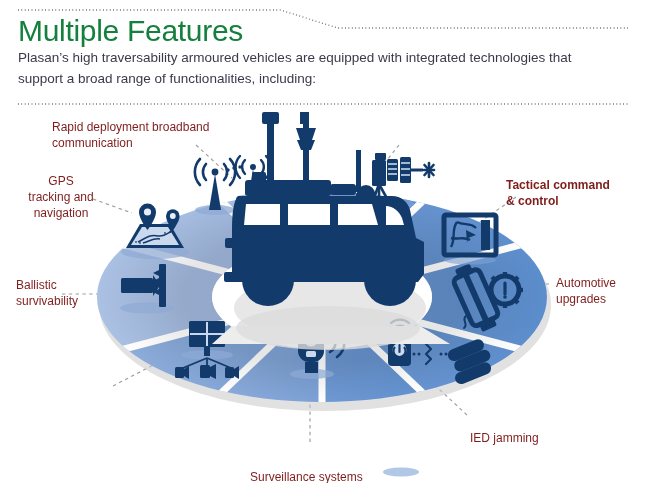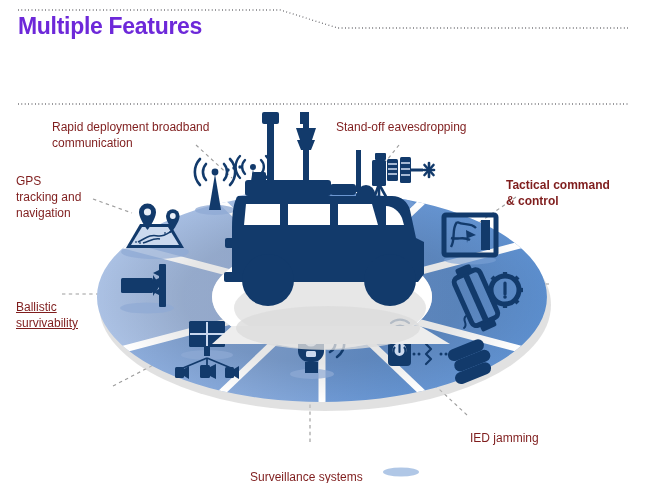--- a/index.html
+++ b/index.html
@@ -9,21 +9,21 @@
     font-family:"Liberation Sans",sans-serif;
     overflow:hidden;
     position:relative;
   }
   #page{position:relative;width:645px;height:483px;}
 
   
   .hdr-rule-top{position:absolute;left:18px;top:7px;width:610px;height:24px;}
   .hdr-title{
     position:absolute;left:18px;top:14px;
-    font-size:23px;font-weight:bold;color:#6d28d9;
+    font-size:30px;font-weight:normal;color:#15803d;
     letter-spacing:-0.3px;line-height:1.1;
   }
   .hdr-body{
     position:absolute;left:18px;top:48px;width:590px;
     font-size:13.5px;color:#3a3a4a;line-height:1.55;
   }
   .hdr-rule-bot{position:absolute;left:18px;top:100px;width:610px;height:8px;}
 
   
   #stage{position:absolute;left:0;top:112px;width:645px;height:371px;}
@@ -42,20 +42,21 @@
 <body>
 
 <div id="page">
 
   <svg class="hdr-rule-top" viewBox="0 0 610 24" width="610" height="24">
     <path d="M0,3 L262,3 L320,21 L610,21" fill="none" stroke="#55555a" stroke-width="1.3" stroke-dasharray="0.8 2.6" stroke-linecap="butt"></path>
   </svg>
 
   <div class="hdr-title">Multiple Features</div>
 
+  <div class="hdr-body">Plasan’s high traversability armoured vehicles are equipped with integrated technologies that support a broad range of functionalities, including:</div>
 
   <svg class="hdr-rule-bot" viewBox="0 0 610 8" width="610" height="8">
     <line x1="0" y1="4" x2="610" y2="4" stroke="#55555a" stroke-width="1.3" stroke-dasharray="0.8 2.6"></line>
   </svg>
 
   <div id="stage">
 
     <svg class="layer" width="645" height="371" viewBox="0 0 645 371">
       <g fill="none" stroke="#9e9e9e" stroke-width="1.15" stroke-dasharray="3.4 3.4">
         <path d="M196,33 L232,66"></path>
@@ -387,31 +388,32 @@
       <g fill="#ffffff" opacity="0.0">
         <circle cx="268" cy="168" r="9"></circle>
           <circle cx="390" cy="168" r="9"></circle>
       </g>
     </svg>
   </div>
 
   <div class="lbl" style="left:52px;  top:120px; width:200px;">Rapid deployment broadband
 communication</div>
 
-  <div class="lbl" style="left:16px;  top:174px; width:90px;">GPS
+  <div class="lbl" style="left:16px;  top:174px; width:90px;text-align:center;">GPS
 tracking and
 navigation</div>
 
-  <div class="lbl" style="left:16px;  top:300px; width:96px;text-decoration:underline;">Ballistic
+  <div class="lbl" style="left:16px;  top:278px; width:96px;">Ballistic
 survivability</div>
 
 
   <div class="lbl" style="left:250px; top:470px; width:160px;">Surveillance systems</div>
 
   <div class="lbl" style="left:470px; top:431px; width:120px;">IED jamming</div>
 
+  <div class="lbl" style="left:556px; top:276px; width:86px;">Automotive
+upgrades</div>
 
   <div class="lbl" style="left:506px; top:178px; width:128px;font-weight:bold;">Tactical command
 &amp; control</div>
 
-  <div class="lbl" style="left:336px; top:120px; width:170px;">Stand-off eavesdropping</div>
 
 </div>
 
 </body></html>

